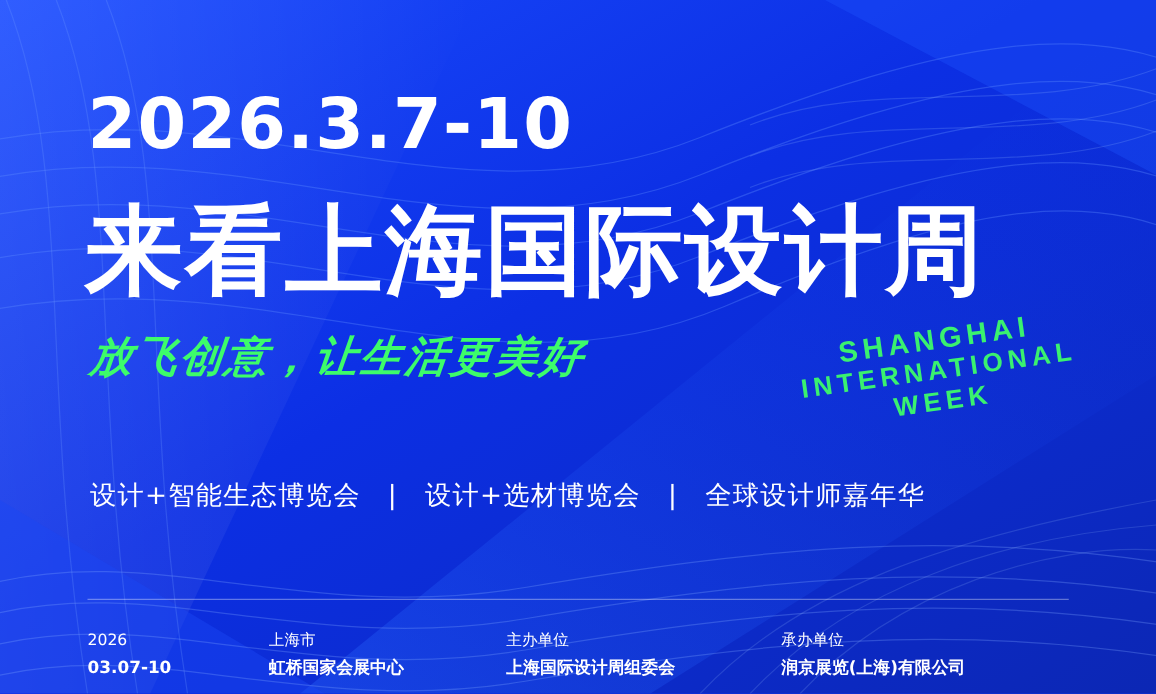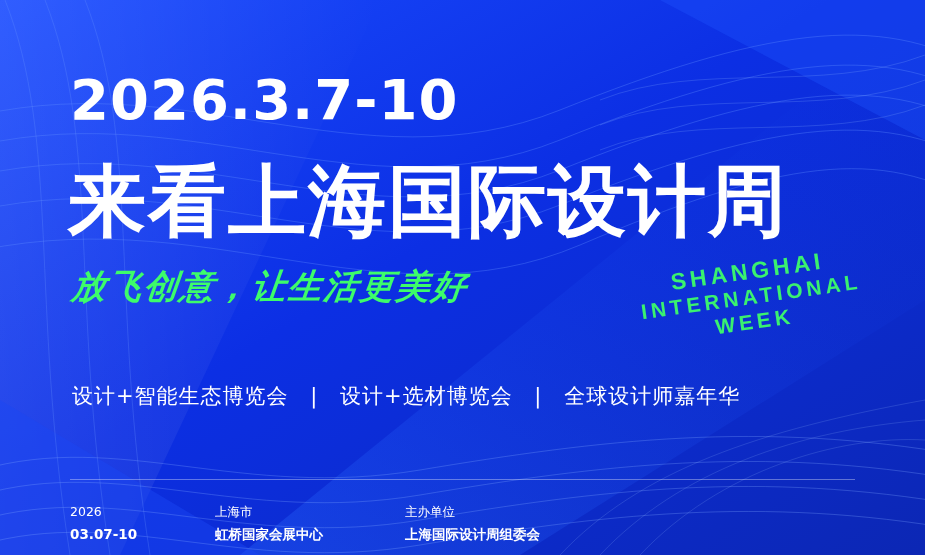--- a/index.html
+++ b/index.html
@@ -211,16 +211,20 @@
       <div class="fcol fcol-3">
         <div class="l1">主办单位</div>
         <div class="l2">上海国际设计周组委会</div>
       </div>
 
       <div class="fcol fcol-2">
         <div class="l1">上海市</div>
         <div class="l2">虹桥国家会展中心</div>
       </div>
 
+      <div class="fcol fcol-4">
+        <div class="l1">承办单位</div>
+        <div class="l2">润京展览(上海)有限公司</div>
+      </div>
     </div>
 
   </div>
 </div>
 
 </body></html>

